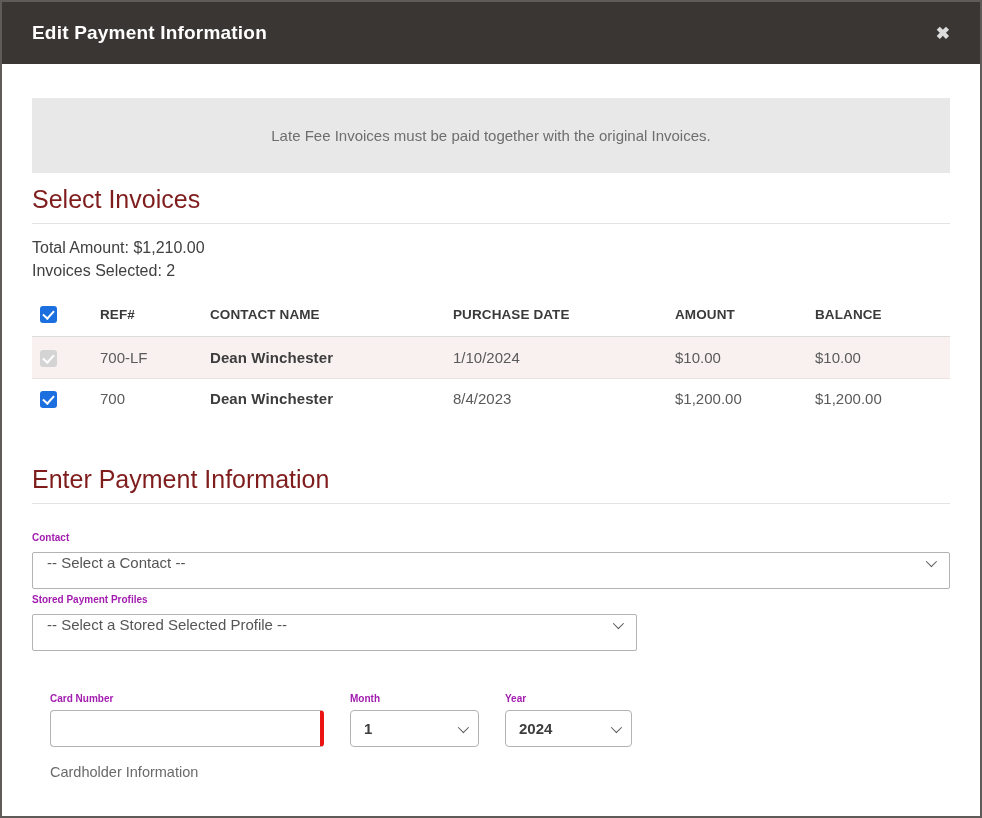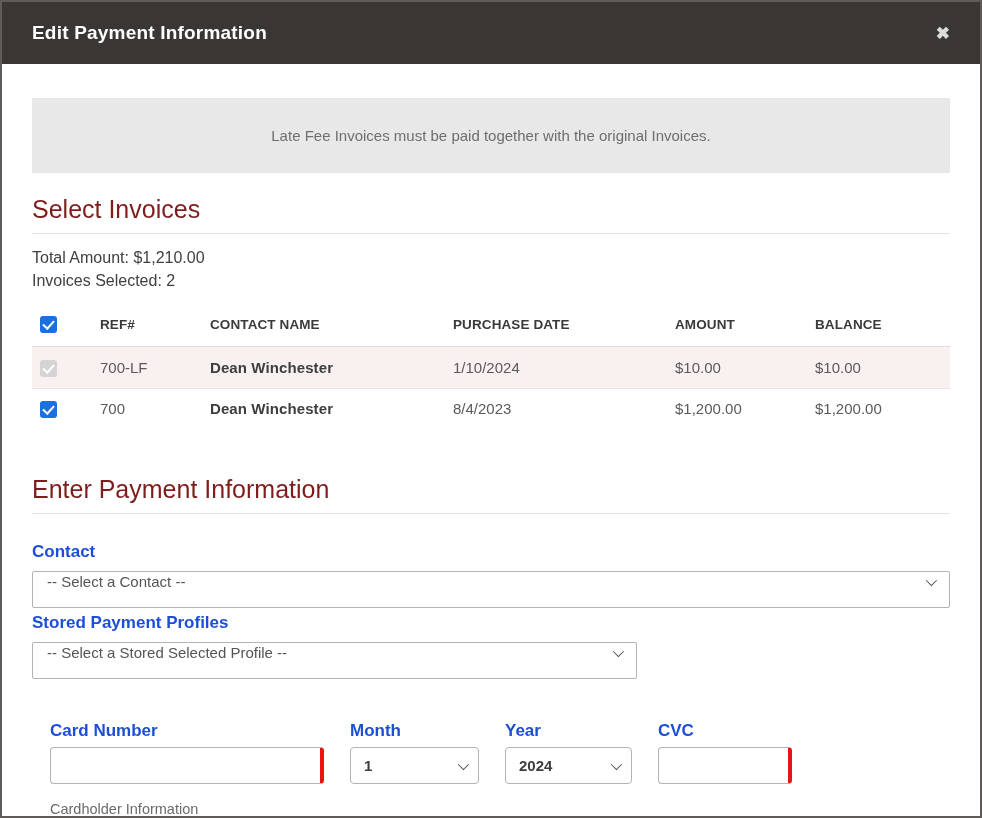--- a/index.html
+++ b/index.html
@@ -29,21 +29,21 @@
 
   
   .modal-body { padding: 34px 30px 0 30px; }
 
   .notice {
     background: #e8e8e8;
     color: #6e6e6e;
     font-size: 15px;
     text-align: center;
     padding: 29px 10px;
-    margin-bottom: 22px;
+    margin-bottom: 12px;
   }
 
   .section-heading {
     font-size: 25px;
     font-weight: 400;
     color: #7f1d1d;
     padding-bottom: 9px;
     border-bottom: 1px solid #e3e3e3;
   }
 
@@ -99,21 +99,21 @@
     border: solid #ffffff;
     border-width: 0 2px 2px 0;
     transform: rotate(42deg);
   }
   .checkbox.disabled { background: #d4d4d4; cursor: default; }
 
   
   .payment-heading { margin-top: 46px; }
 
   .field-label {
-    font-size: 17px; font-weight: 700; color: #1d4ed8;
+    font-size: 10px; font-weight: 700; color: #a21caf;
     margin-bottom: 9px;
   }
   .contact-label { margin-top: 28px; }
 
   .select-box {
     height: 37px;
     border: 1px solid #b3b3b3;
     border-radius: 2px;
     background: #fff;
     display: flex; align-items: center; justify-content: space-between;
@@ -249,24 +249,20 @@
             <span class="chevron"></span>
           </div>
         </div>
         <div class="card-field w-year">
           <div class="field-label">Year</div>
           <div class="select-box small">
             <span>2024</span>
             <span class="chevron"></span>
           </div>
         </div>
-        <div class="card-field w-cvc">
-          <div class="field-label">CVC</div>
-          <input class="input-box" type="text" value="" style="">
-        </div>
       </div>
 
       <div class="cardholder-info">Cardholder Information</div>
 
     </div>
 
   </div>
 </div>
 
 </body></html>

